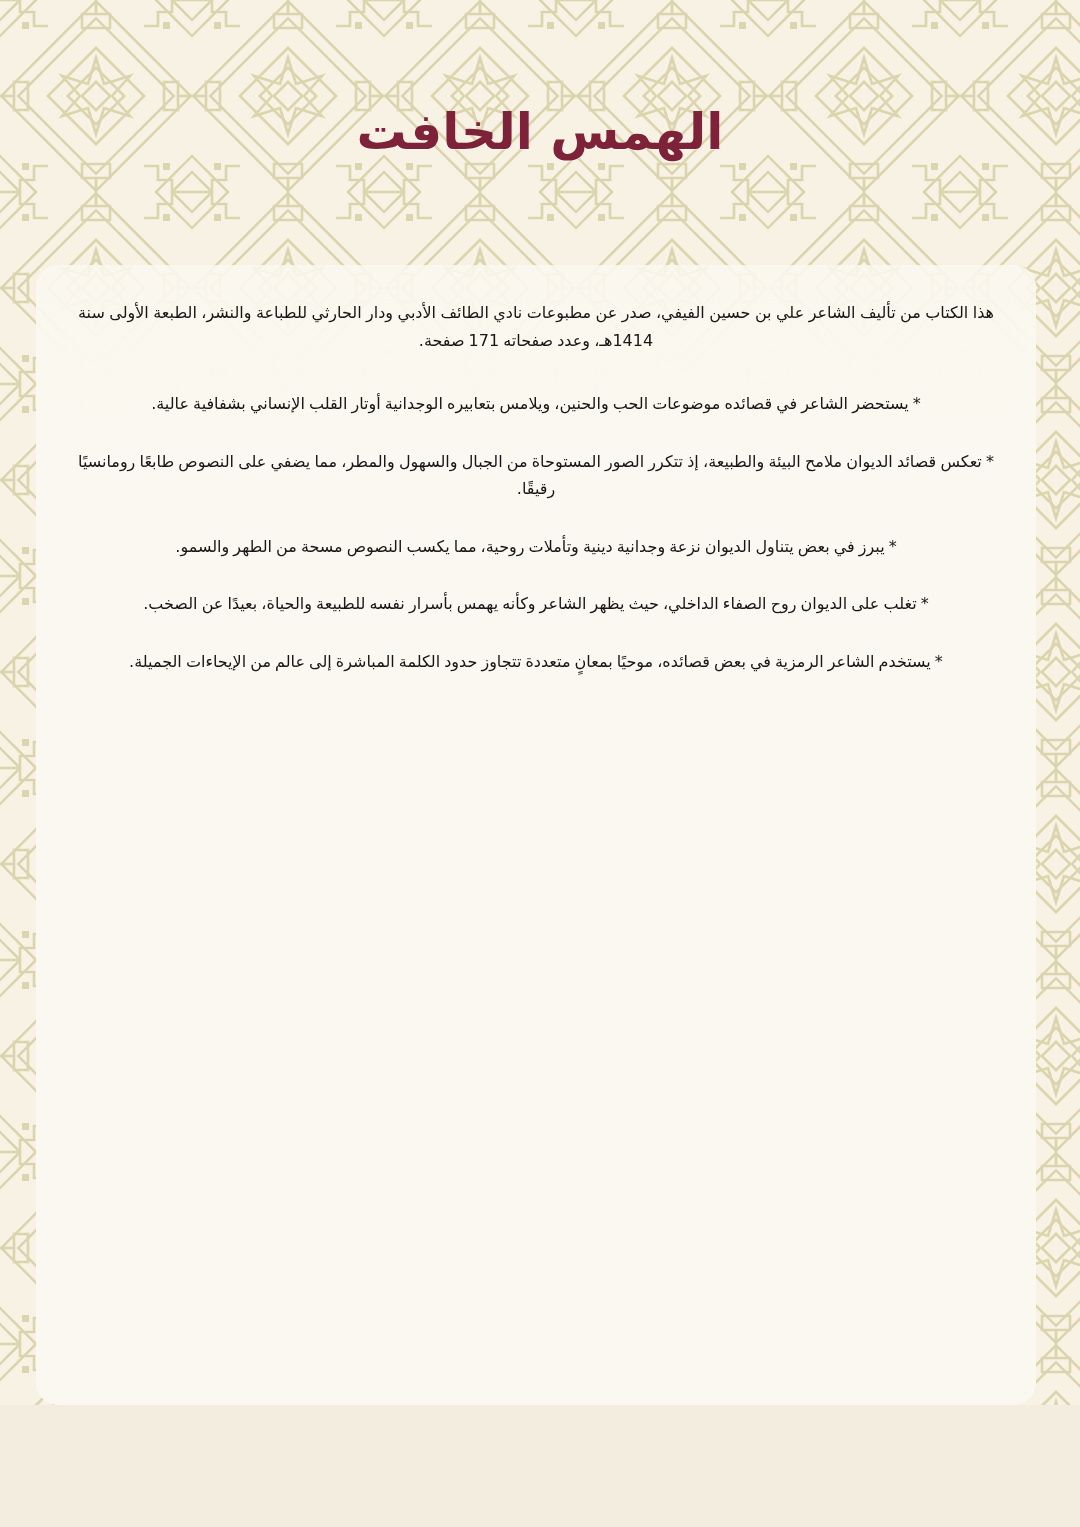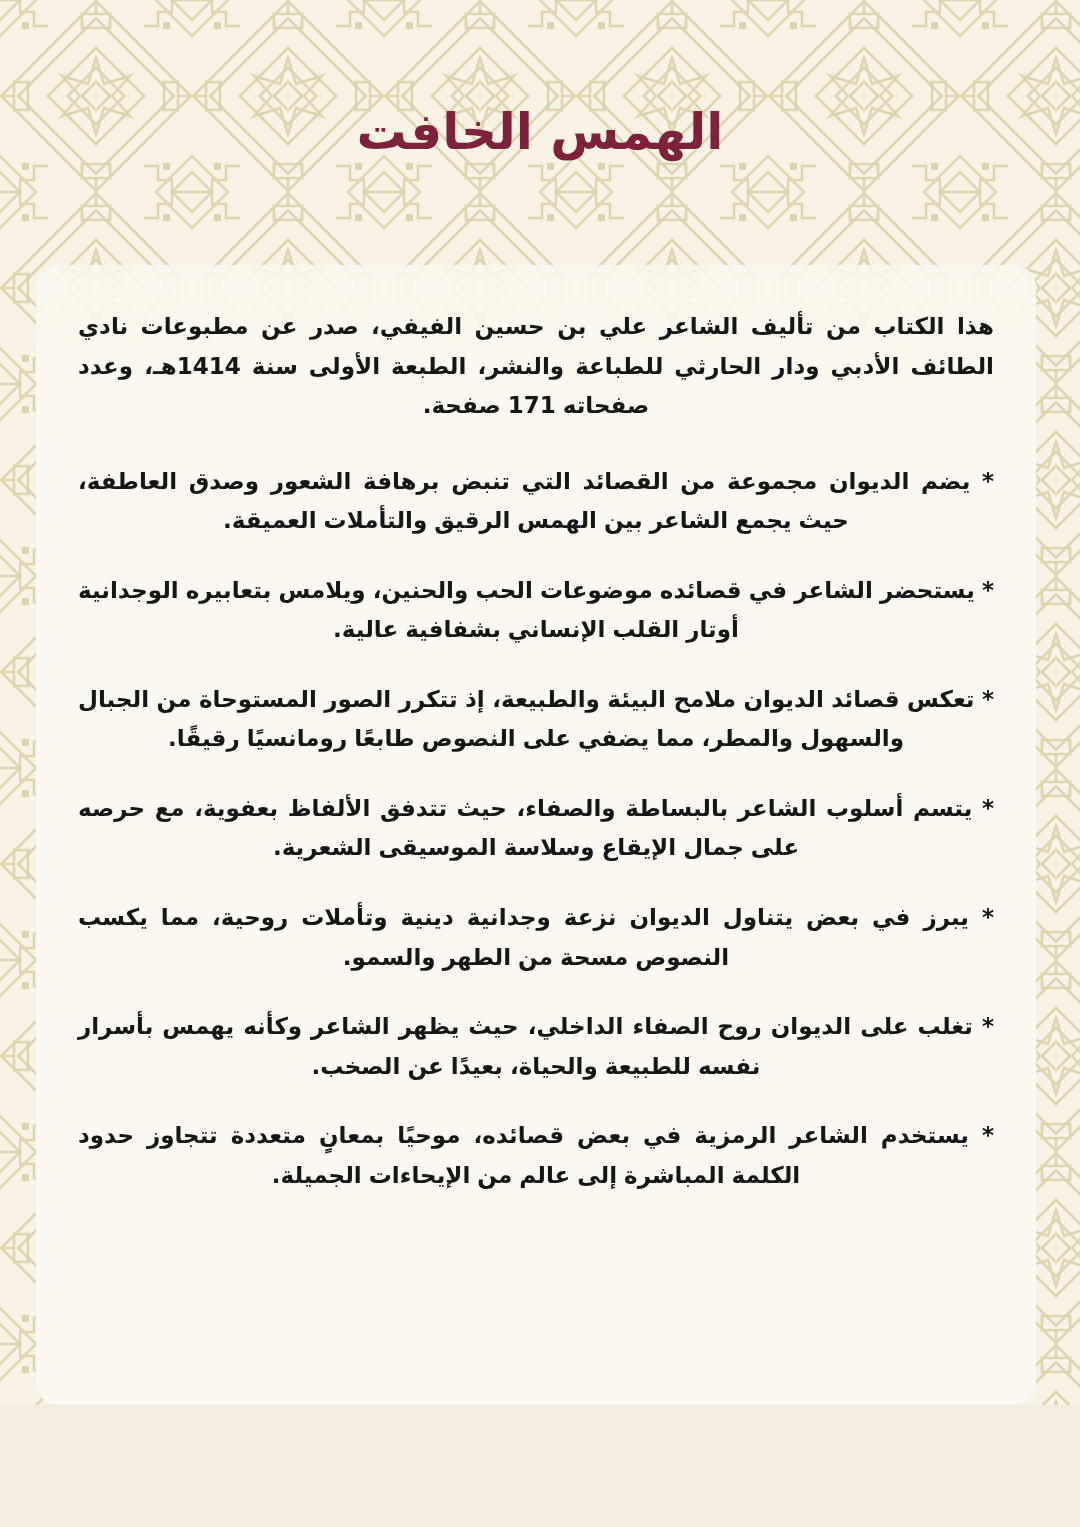--- a/index.html
+++ b/index.html
@@ -77,25 +77,25 @@
                 #FBF8F1 100%);
     padding: 34px 42px 40px 42px;
     overflow: hidden;
   }
 
   .para {
     direction: rtl;
     text-align: justify;
     text-align-last: center;
     font-family: "DejaVu Sans", sans-serif;
-    font-weight: 700;
-    font-size: 23px;
+    font-weight: 400;
+    font-size: 16px;
     line-height: 1.72;
     color: #161616;
-    margin: 8px 0 30px 0;
+    margin: 0 0 30px 0;
     word-spacing: -1px;
   }
 
   .para:last-child { margin-bottom: 0; }
 
   .para.intro { margin-bottom: 36px; }
 
   
   .page-footer-fade {
     position: absolute;
@@ -160,27 +160,25 @@
 </div>
 
 <div class="title-band">
   <h1 class="doc-title">الهمس الخافت</h1>
 </div>
 
 <div class="content-card">
 
   <p class="para intro">هذا الكتاب من تأليف الشاعر علي بن حسين الفيفي، صدر عن مطبوعات نادي الطائف الأدبي ودار الحارثي للطباعة والنشر، الطبعة الأولى سنة 1414هـ، وعدد صفحاته 171 صفحة.</p>
 
-  <p class="para">* يضم الديوان مجموعة من القصائد التي تنبض برهافة الشعور وصدق العاطفة، حيث يجمع الشاعر بين الهمس الرقيق والتأملات العميقة.</p>
 
   <p class="para">* يستحضر الشاعر في قصائده موضوعات الحب والحنين، ويلامس بتعابيره الوجدانية أوتار القلب الإنساني بشفافية عالية.</p>
 
   <p class="para">* تعكس قصائد الديوان ملامح البيئة والطبيعة، إذ تتكرر الصور المستوحاة من الجبال والسهول والمطر، مما يضفي على النصوص طابعًا رومانسيًا رقيقًا.</p>
 
-  <p class="para">* يتسم أسلوب الشاعر بالبساطة والصفاء، حيث تتدفق الألفاظ بعفوية، مع حرصه على جمال الإيقاع وسلاسة الموسيقى الشعرية.</p>
 
   <p class="para">* يبرز في بعض يتناول الديوان نزعة وجدانية دينية وتأملات روحية، مما يكسب النصوص مسحة من الطهر والسمو.</p>
 
   <p class="para">* تغلب على الديوان روح الصفاء الداخلي، حيث يظهر الشاعر وكأنه يهمس بأسرار نفسه للطبيعة والحياة، بعيدًا عن الصخب.</p>
 
   <p class="para">* يستخدم الشاعر الرمزية في بعض قصائده، موحيًا بمعانٍ متعددة تتجاوز حدود الكلمة المباشرة إلى عالم من الإيحاءات الجميلة.</p>
 
 
 
 </div>

